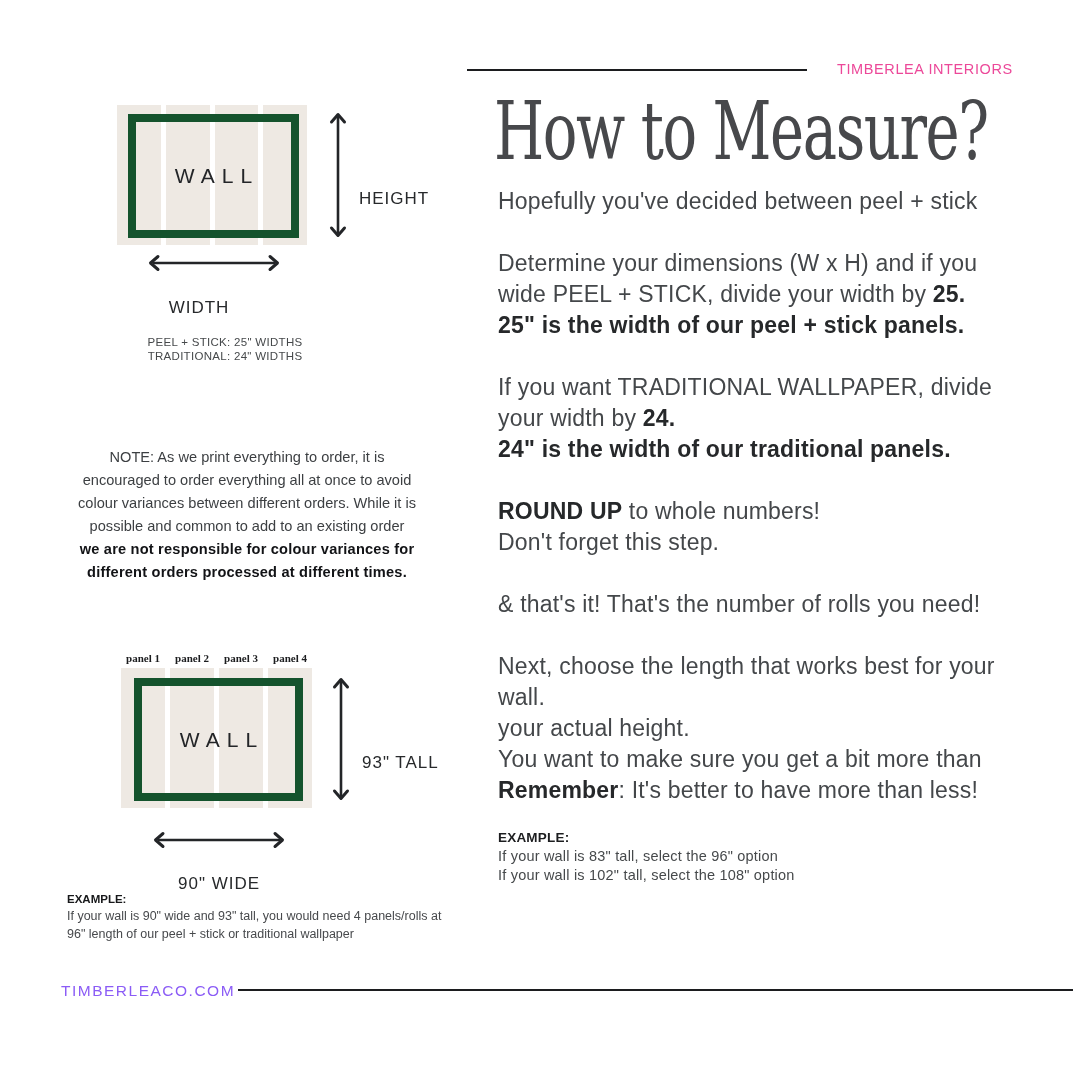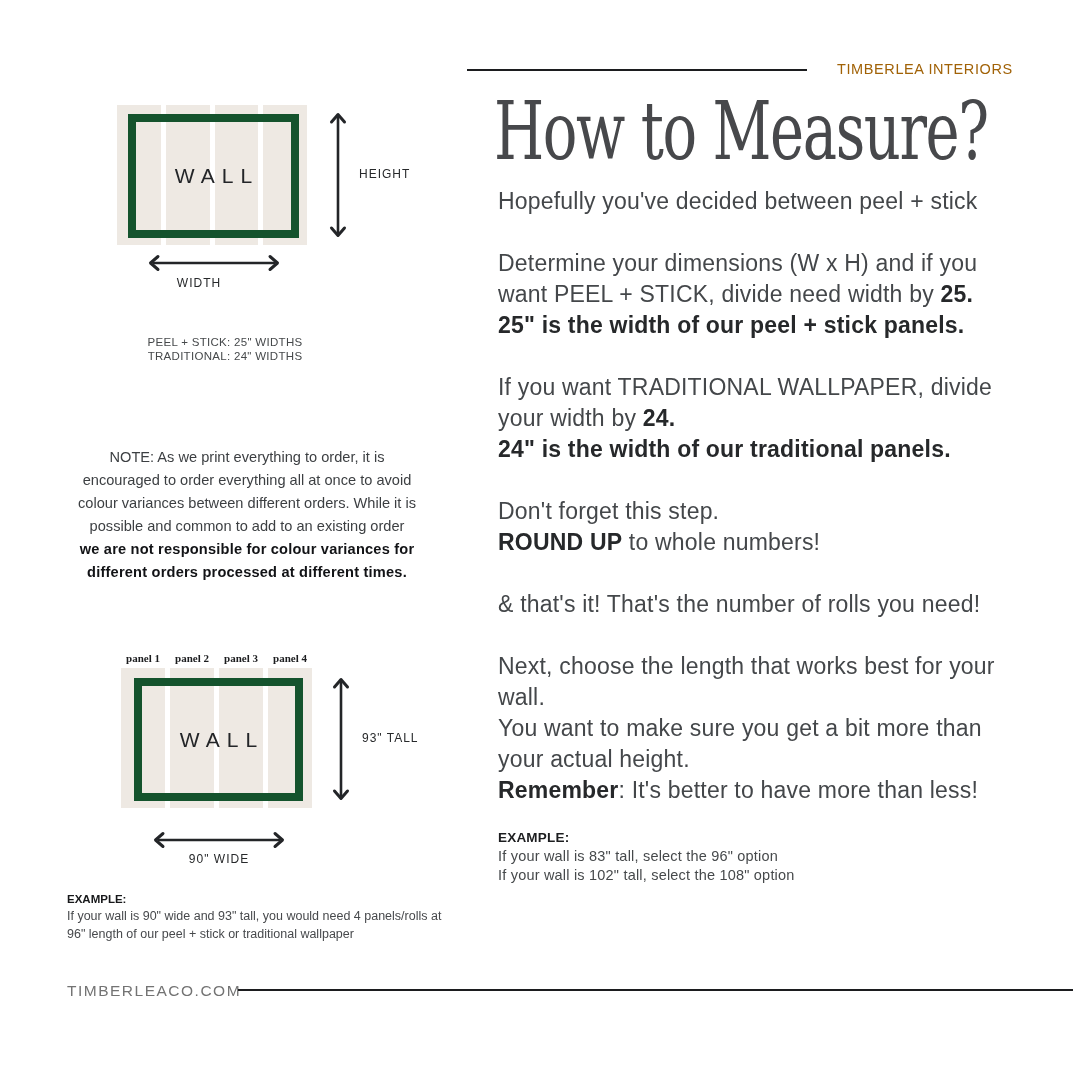--- a/index.html
+++ b/index.html
@@ -1,35 +1,35 @@
 <!DOCTYPE html>
 <html><head>
 <meta charset="utf-8">
 <style>
   html,body{margin:0;padding:0;background:#ffffff;}
   .page{position:relative;width:1080px;height:1080px;background:#ffffff;overflow:hidden;
         font-family:"Liberation Sans",sans-serif;color:#44474a;}
 
   
   .header-rule{position:absolute;left:467px;top:69px;width:340px;height:2px;background:#1c1d1f;}
-  .brand{position:absolute;left:837px;top:61px;font-size:14.5px;letter-spacing:.6px;color:#a16207;}
+  .brand{position:absolute;left:837px;top:61px;font-size:14.5px;letter-spacing:.6px;color:#ec4899;}
 
   
   .panels{position:absolute;display:flex;gap:5px;}
   .panel{flex:1;background:#eee9e3;}
   .wall-rect{position:absolute;border:8px solid #14532d;box-sizing:border-box;
              display:flex;align-items:center;justify-content:center;}
   .wall-rect span{font-size:21px;letter-spacing:7px;padding-left:7px;color:#232528;}
   .d1-panels{left:117px;top:105px;width:190px;height:140px;}
   .d1-wall{left:128px;top:114px;width:171px;height:124px;}
   .d1-varrow{position:absolute;left:329px;top:112px;}
   .d1-height{position:absolute;left:359px;top:167px;}
   .d1-harrow{position:absolute;left:148px;top:254px;}
   .d1-width{position:absolute;left:133px;top:276px;width:132px;text-align:center;}
-  .dim-label{font-size:12px;letter-spacing:1px;color:#27292b;}
+  .dim-label{font-size:17px;letter-spacing:1px;color:#27292b;margin-top:22px;}
 
   .spec{position:absolute;left:118px;top:336px;width:214px;text-align:center;
         font-size:11.5px;line-height:13.5px;letter-spacing:.3px;color:#46494b;}
 
   .note{position:absolute;left:40px;top:446px;width:414px;text-align:center;
         font-size:14.6px;line-height:23px;color:#3c3f42;}
   .note .bold{font-weight:700;color:#121316;letter-spacing:.2px;}
 
   .panel-labels{position:absolute;left:121px;top:652px;width:191px;display:flex;gap:5px;font-family:Liberation Serif, serif;}
   .panel-labels span{flex:1;text-align:center;font-size:11px;font-weight:700;color:#1c1d1f;}
@@ -52,21 +52,21 @@
            font-size:23px;line-height:31px;letter-spacing:.2px;color:#44474a;}
   .para{margin:0 0 31px 0;}
   .para.last{margin-bottom:8px;}
   .content b{font-weight:700;color:#26282a;}
   .content .bold{font-weight:700;color:#26282a;}
   .example-right{margin-top:22px;color:#46494b;}
   .example-right .ex-title{font-size:13.5px;font-weight:700;line-height:19px;color:#1c1d1f;}
   .example-right .ex-line{font-size:14.5px;line-height:19px;}
 
   
-  .site{position:absolute;left:67px;top:982px;font-size:15.5px;letter-spacing:1.5px;color:#737373;}
+  .site{position:absolute;left:61px;top:982px;font-size:15.5px;letter-spacing:1.5px;color:#8b5cf6;}
   .footer-rule{position:absolute;left:238px;top:989px;width:835px;height:2px;background:#1c1d1f;}
 </style>
 </head>
 <body>
 
 <div class="page">
 
   <div class="header-rule"></div>
   <div class="brand">TIMBERLEA INTERIORS</div>
 
@@ -141,40 +141,40 @@
   </div>
 
   <h1 class="title">How to Measure?</h1>
 
   <div class="content">
     <div class="para">
       <div>Hopefully you've decided between peel + stick</div>
     </div>
     <div class="para">
       <div>Determine your dimensions (W x H) and if you</div>
-      <div><span>want PEEL + STICK, divide need width by </span><b>25.</b></div>
+      <div><span>wide PEEL + STICK, divide your width by </span><b>25.</b></div>
       <div class="bold">25" is the width of our peel + stick panels.</div>
     </div>
     <div class="para">
       <div>If you want TRADITIONAL WALLPAPER, divide</div>
       <div><span>your width by </span><b>24.</b></div>
       <div class="bold">24" is the width of our traditional panels.</div>
     </div>
     <div class="para">
+      <div><b>ROUND UP</b><span> to whole numbers!</span></div>
       <div>Don't forget this step.</div>
-      <div><b>ROUND UP</b><span> to whole numbers!</span></div>
     </div>
     <div class="para">
       <div>&amp; that's it! That's the number of rolls you need!</div>
     </div>
     <div class="para last">
       <div>Next, choose the length that works best for your</div>
       <div>wall.</div>
+      <div>your actual height.</div>
       <div>You want to make sure you get a bit more than</div>
-      <div>your actual height.</div>
       <div><b>Remember</b><span>: It's better to have more than less!</span></div>
     </div>
     <div class="example-right">
       <div class="ex-title">EXAMPLE:</div>
       <div class="ex-line">If your wall is 83" tall, select the 96" option</div>
       <div class="ex-line">If your wall is 102" tall, select the 108" option</div>
     </div>
   </div>
 
   <div class="site">TIMBERLEACO.COM</div>

